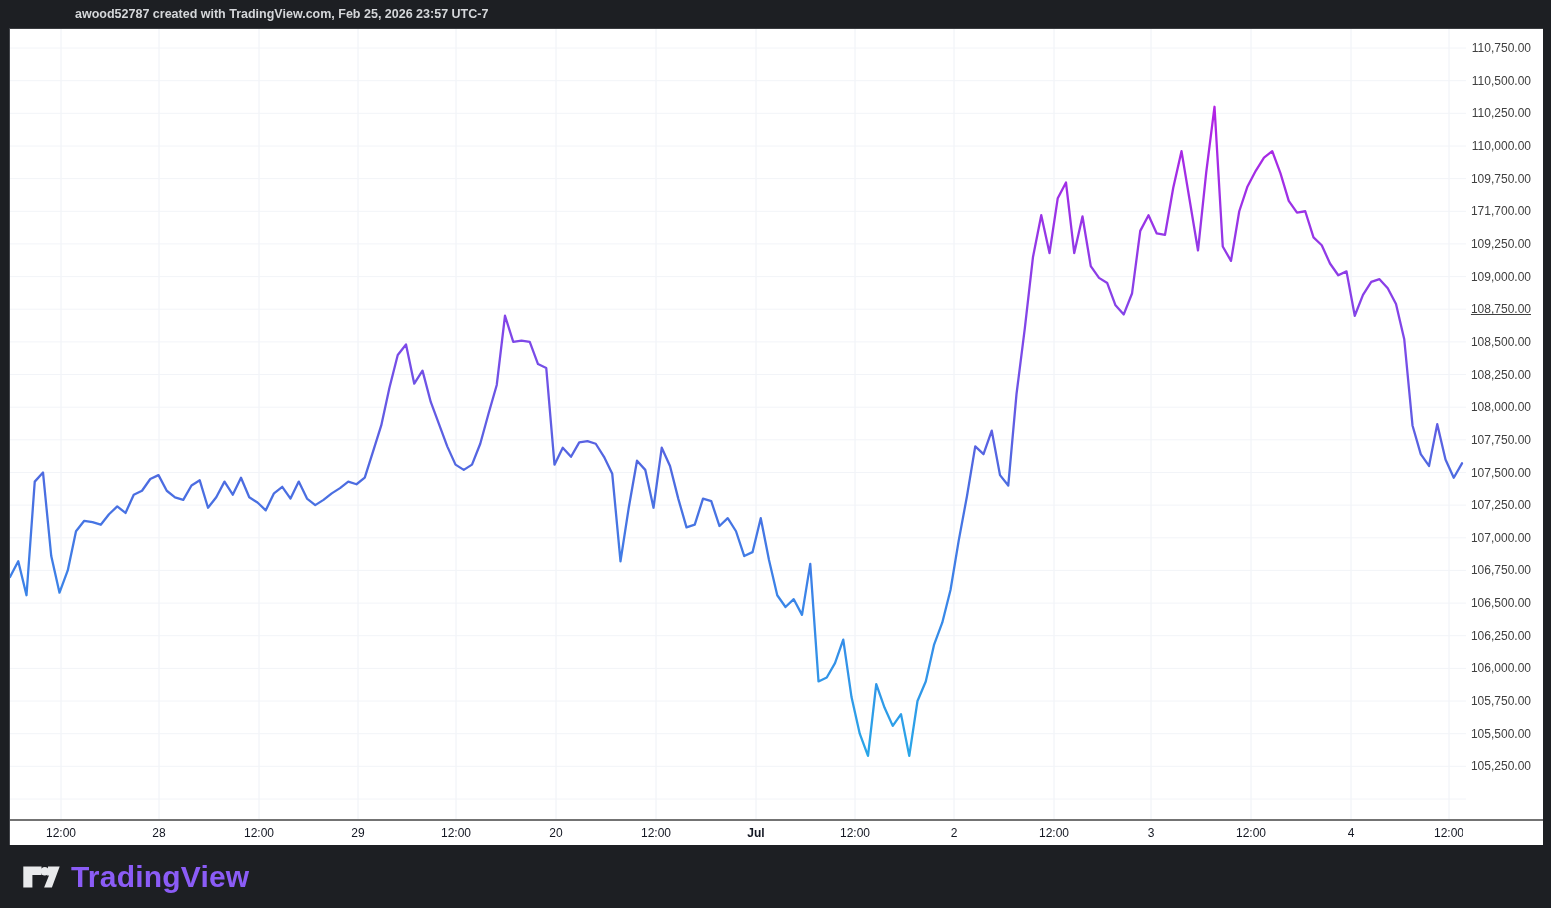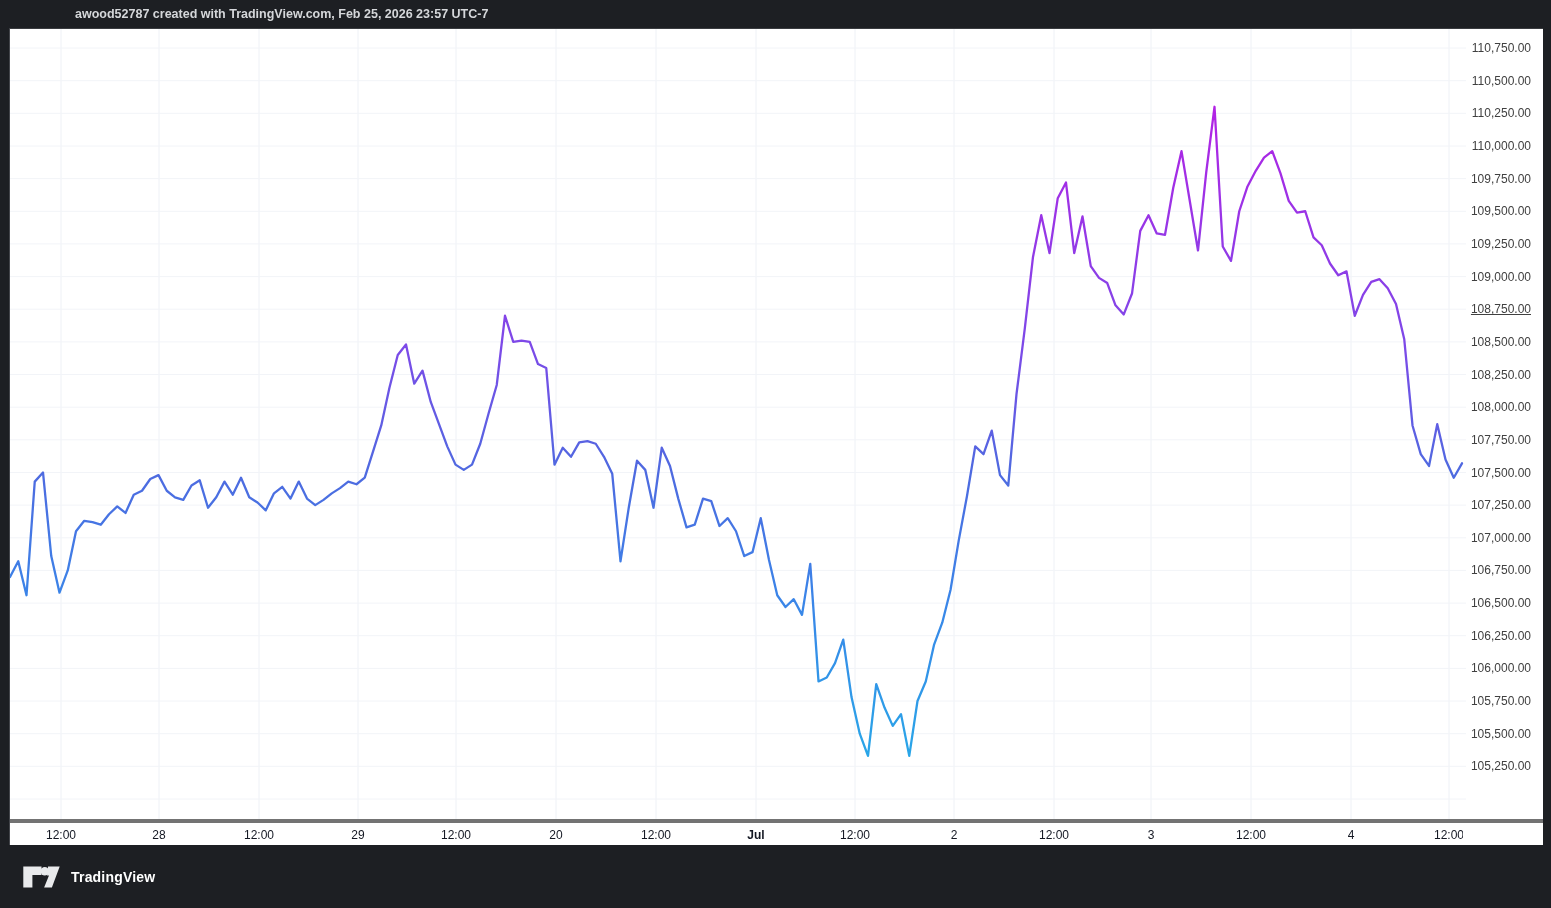--- a/index.html
+++ b/index.html
@@ -19,35 +19,35 @@
     border-top:1px solid #3a3c40;border-left:1px solid #43454a;box-sizing:content-box;
   }
   #plot{position:absolute;left:0;top:0;display:block}
   .price-axis{position:absolute;left:1456px;top:0;width:77px;height:790px;background:#ffffff}
   .price-label{
     position:absolute;right:12px;height:16px;line-height:16px;font-size:12px;
     color:#404040;white-space:nowrap;
   }
   .time-axis{
     position:absolute;left:0;top:790px;width:1533px;height:27px;background:#ffffff;
-    border-top:4px solid #737373;box-sizing:border-box;
+    border-top:2px solid #737373;box-sizing:border-box;
   }
   .time-axis-clip{position:absolute;left:0;top:0;width:1453px;height:26px;overflow:hidden}
   .time-label{
     position:absolute;top:5px;transform:translateX(-50%);font-size:12px;
     color:#131722;white-space:nowrap;
   }
   .time-label.bold{font-weight:700}
   .bottombar{
     position:absolute;left:0;top:845px;width:1551px;height:63px;background:#1d1f23;
     display:flex;align-items:center;padding-left:22px;box-sizing:border-box;
   }
   .logo{display:flex;align-items:center;gap:10px;cursor:pointer}
   .logo-text{
-    color:#ffffff;font-size:14px;font-weight:700;letter-spacing:.2px;
+    color:#8b5cf6;font-size:30px;font-weight:700;letter-spacing:.2px;
     font-family:"Liberation Sans",sans-serif;
   }
 </style>
 </head>
 <body>
 
 <div class="topbar">
   <span>awood52787 created with TradingView.com, Feb 25, 2026 23:57 UTC-7</span>
 </div>
 
@@ -103,21 +103,21 @@
       <line x1="0" y1="737.3" x2="1456" y2="737.3" stroke="#f2f4f8" stroke-width="1"></line>
       <line x1="0" y1="770.0" x2="1456" y2="770.0" stroke="#f2f4f8" stroke-width="1"></line>
       <polyline points="0.00,547.96 8.25,532.29 16.50,566.25 24.75,452.62 33.00,443.48 41.25,527.07 49.50,563.64 57.75,541.43 66.00,502.25 74.25,491.80 82.50,493.11 90.75,495.72 99.00,485.27 107.25,477.43 115.50,483.96 123.75,465.68 132.00,461.76 140.25,450.01 148.50,446.09 156.75,461.76 165.00,468.29 173.25,470.90 181.50,456.54 189.75,451.31 198.00,478.74 206.25,468.29 214.50,452.62 222.75,465.68 231.00,448.70 239.25,468.29 247.50,473.52 255.75,481.35 264.00,464.37 272.25,457.84 280.50,469.60 288.75,452.62 297.00,469.60 305.25,476.13 313.50,470.90 321.75,464.37 330.00,459.15 338.25,452.62 346.50,455.23 354.75,448.70 363.00,422.58 371.25,396.46 379.50,358.58 387.75,325.93 396.00,315.48 404.25,354.66 412.50,341.60 420.75,372.95 429.00,395.15 437.25,417.35 445.50,435.64 453.75,440.86 462.00,435.64 470.25,414.74 478.50,384.70 486.75,355.97 495.00,286.75 503.25,312.87 511.50,311.56 519.75,312.87 528.00,335.07 536.25,338.99 544.50,435.64 552.75,418.66 561.00,427.80 569.25,413.44 577.50,412.13 585.75,414.74 594.00,427.80 602.25,444.78 610.50,532.29 618.75,478.74 627.00,431.72 635.25,440.86 643.50,478.74 651.75,418.66 660.00,436.95 668.25,469.60 676.50,498.33 684.75,495.72 693.00,469.60 701.25,472.21 709.50,497.03 717.75,489.19 726.00,502.25 734.25,527.07 742.50,523.15 750.75,489.19 759.00,530.98 767.25,566.25 775.50,578.00 783.75,570.17 792.00,585.84 800.25,534.90 808.50,652.45 816.75,648.53 825.00,634.16 833.25,610.65 841.50,668.12 849.75,704.69 858.00,726.90 866.25,655.06 874.50,678.57 882.75,696.86 891.00,685.10 899.25,726.90 907.50,672.04 915.75,652.45 924.00,615.88 932.25,593.68 940.50,561.02 948.75,511.39 957.00,466.99 965.25,417.35 973.50,425.19 981.75,401.68 990.00,446.09 998.25,456.54 1006.50,365.11 1014.75,299.81 1023.00,227.97 1031.25,186.18 1039.50,224.05 1047.75,169.20 1056.00,153.53 1064.25,224.05 1072.50,187.48 1080.75,237.12 1089.00,248.87 1097.25,254.09 1105.50,276.30 1113.75,285.44 1122.00,264.54 1130.25,201.85 1138.50,186.18 1146.75,204.46 1155.00,205.77 1163.25,158.75 1171.50,122.18 1179.75,171.81 1188.00,221.44 1196.25,143.08 1204.50,77.77 1212.75,217.52 1221.00,231.89 1229.25,182.26 1237.50,157.44 1245.75,141.77 1254.00,128.71 1262.25,122.18 1270.50,144.38 1278.75,171.81 1287.00,183.57 1295.25,182.26 1303.50,208.38 1311.75,216.22 1320.00,234.50 1328.25,246.26 1336.50,242.34 1344.75,286.75 1353.00,265.85 1361.25,252.79 1369.50,250.18 1377.75,259.32 1386.00,274.99 1394.25,310.26 1402.50,396.46 1410.75,425.19 1419.00,436.95 1427.25,395.15 1435.50,430.42 1443.75,448.70 1452.00,434.33" fill="none" stroke="url(#lineGrad)" stroke-width="2.3" stroke-linejoin="round" stroke-linecap="round"></polyline>
     </svg>
   <div class="price-axis" id="price-axis">
       <div class="price-label" style="top: 11px;">110,750.00</div>
       <div class="price-label" style="top: 43.7px;">110,500.00</div>
       <div class="price-label" style="top: 76.3px;">110,250.00</div>
       <div class="price-label" style="top: 109px;">110,000.00</div>
       <div class="price-label" style="top: 141.6px;">109,750.00</div>
-      <div class="price-label" style="top: 174.3px;">109,500.00</div>
+      <div class="price-label" style="top: 174.3px;">171,700.00</div>
       <div class="price-label" style="top: 206.9px;">109,250.00</div>
       <div class="price-label" style="top: 239.6px;">109,000.00</div>
       <div class="price-label" style="top: 272.2px; text-decoration: underline;">108,750.00</div>
       <div class="price-label" style="top: 304.9px;">108,500.00</div>
       <div class="price-label" style="top: 337.5px;">108,250.00</div>
       <div class="price-label" style="top: 370.2px;">108,000.00</div>
       <div class="price-label" style="top: 402.8px;">107,750.00</div>
       <div class="price-label" style="top: 435.5px;">107,500.00</div>
       <div class="price-label" style="top: 468.1px;">107,250.00</div>
       <div class="price-label" style="top: 500.8px; text-align: right;">107,000.00</div>

